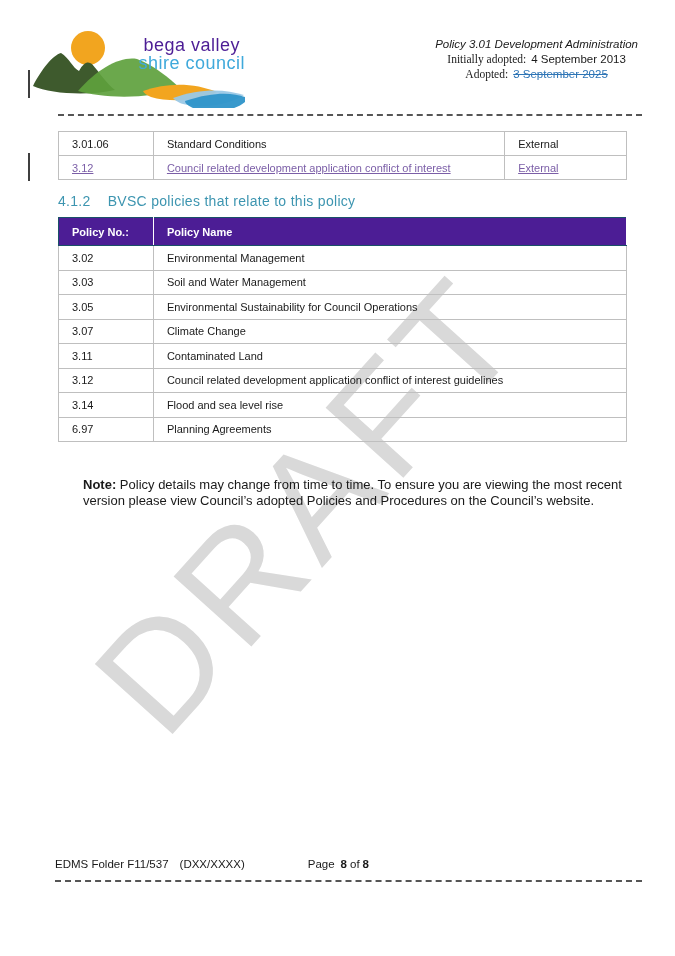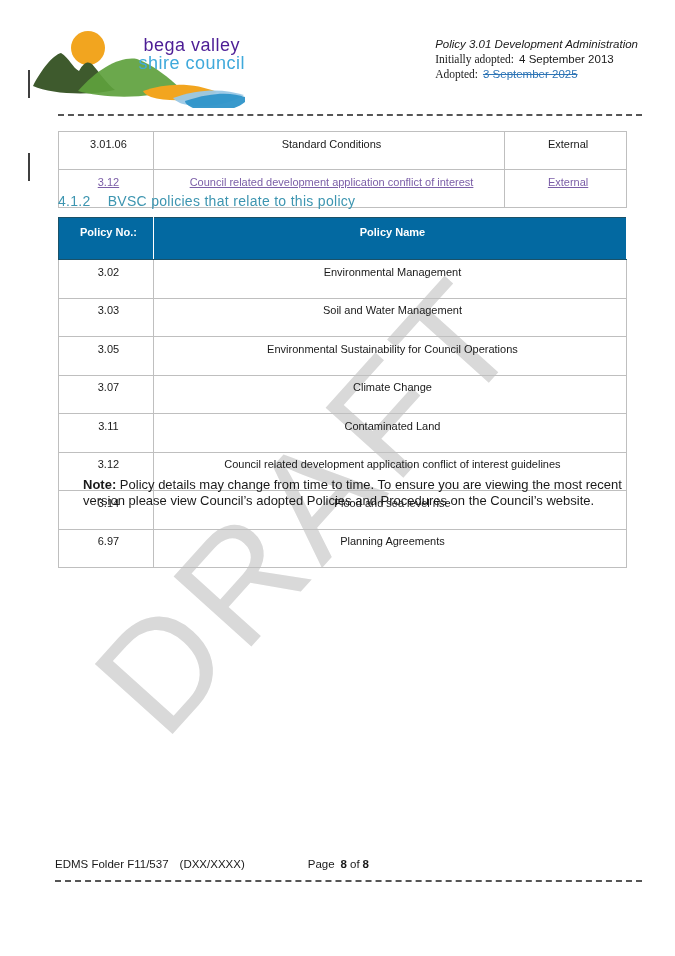--- a/index.html
+++ b/index.html
@@ -30,39 +30,39 @@
   .changebar-1{left:28px;top:70px;height:28px;}
   .changebar-2{left:28px;top:153px;height:28px;}
 
   
   .logo{left:33px;top:28px;width:212px;height:80px;}
   .logo svg{position:absolute;left:0;top:0;}
   .logo-line1{position:absolute;top:7px;right:5px;font-size:18px;color:#4c1d95;letter-spacing:.5px;}
   .logo-line2{position:absolute;top:25px;right:0;font-size:18px;color:#3fa9db;letter-spacing:.5px;}
 
   
-  .header-meta{right:37px;top:37px;text-align:left;font-size:11.5px;line-height:15px;}
+  .header-meta{right:37px;top:37px;text-align:center;font-size:11.5px;line-height:15px;}
   .header-meta .t-italic{font-style:italic;}
   .ins-blue{color:#2e75b6;text-decoration:underline;}
   .del-blue{color:#2e75b6;text-decoration:line-through;}
   .lbl-gap{margin-right:5px;font-family:Liberation Serif, serif;}
 
   
   .rule{height:0;border-top:2px dashed #555555;}
   .rule-top{left:58px;top:114px;width:584px;}
   .rule-bottom{left:55px;top:880px;width:587px;}
 
   
   table{border-collapse:collapse;font-size:11px;color:#1a1a1a;background:transparent;}
-  td,th{border:1px solid #bfbfbf;padding:0 8px 14px 13px;vertical-align:middle;text-align:center;}
+  td,th{border:1px solid #bfbfbf;padding:0 8px 0 13px;vertical-align:middle;text-align:left;}
   .top-table{left:58px;top:131px;width:569px;}
   .top-table td{height:23px;}
   .policy-table{left:58px;top:217px;width:569px;}
   .policy-table th{
-    background:#0369a1;color:#ffffff;font-weight:bold;height:27px;
+    background:#4c1d95;color:#ffffff;font-weight:bold;height:27px;
     border-color:#1a5168;border-right-color:#ffffff;
   }
   .policy-table td{height:23.5px;}
   .tracked-link{color:#7b5ea7;text-decoration:underline;cursor:pointer;}
 
   
   .section-heading{
     left:58px;top:193px;
     font-size:14px;color:#3d95b0;letter-spacing:.3px;font-weight:normal;margin:0;
   }

